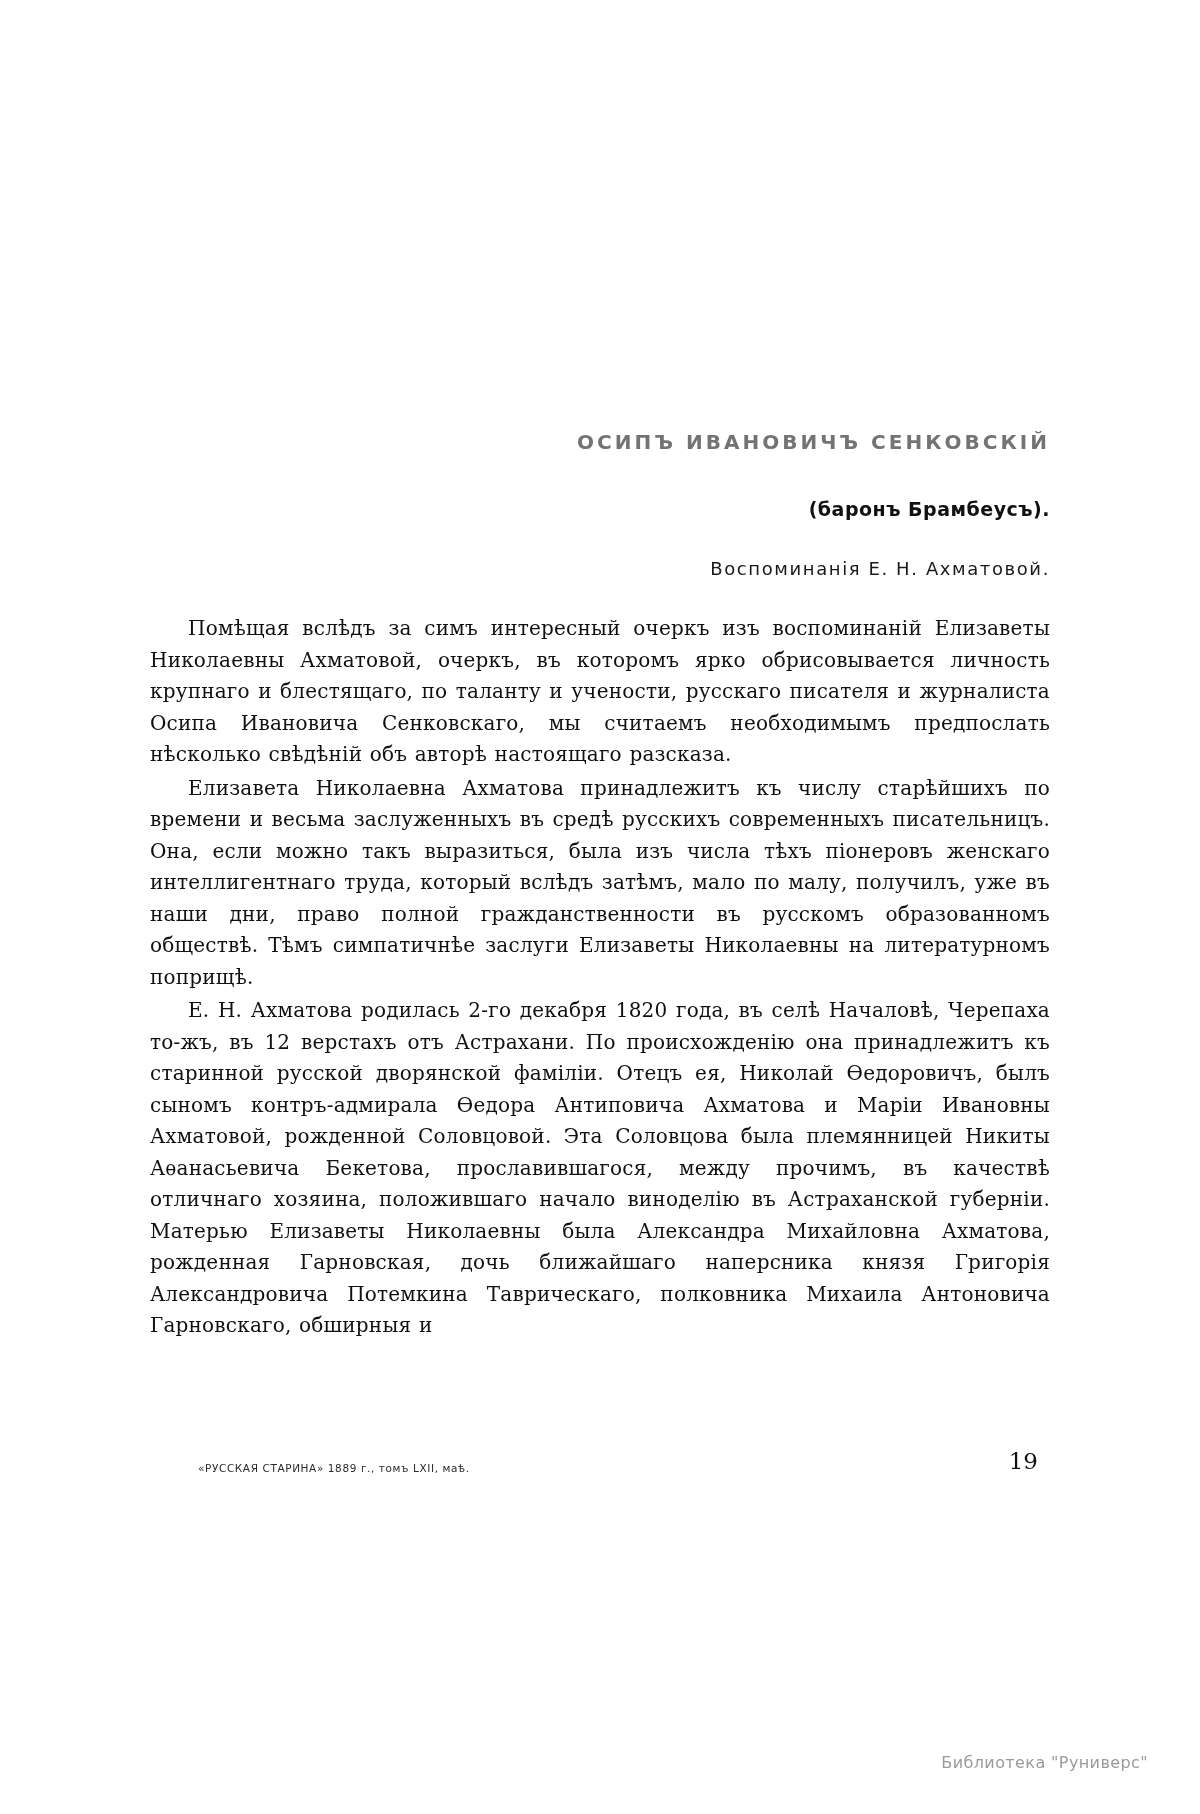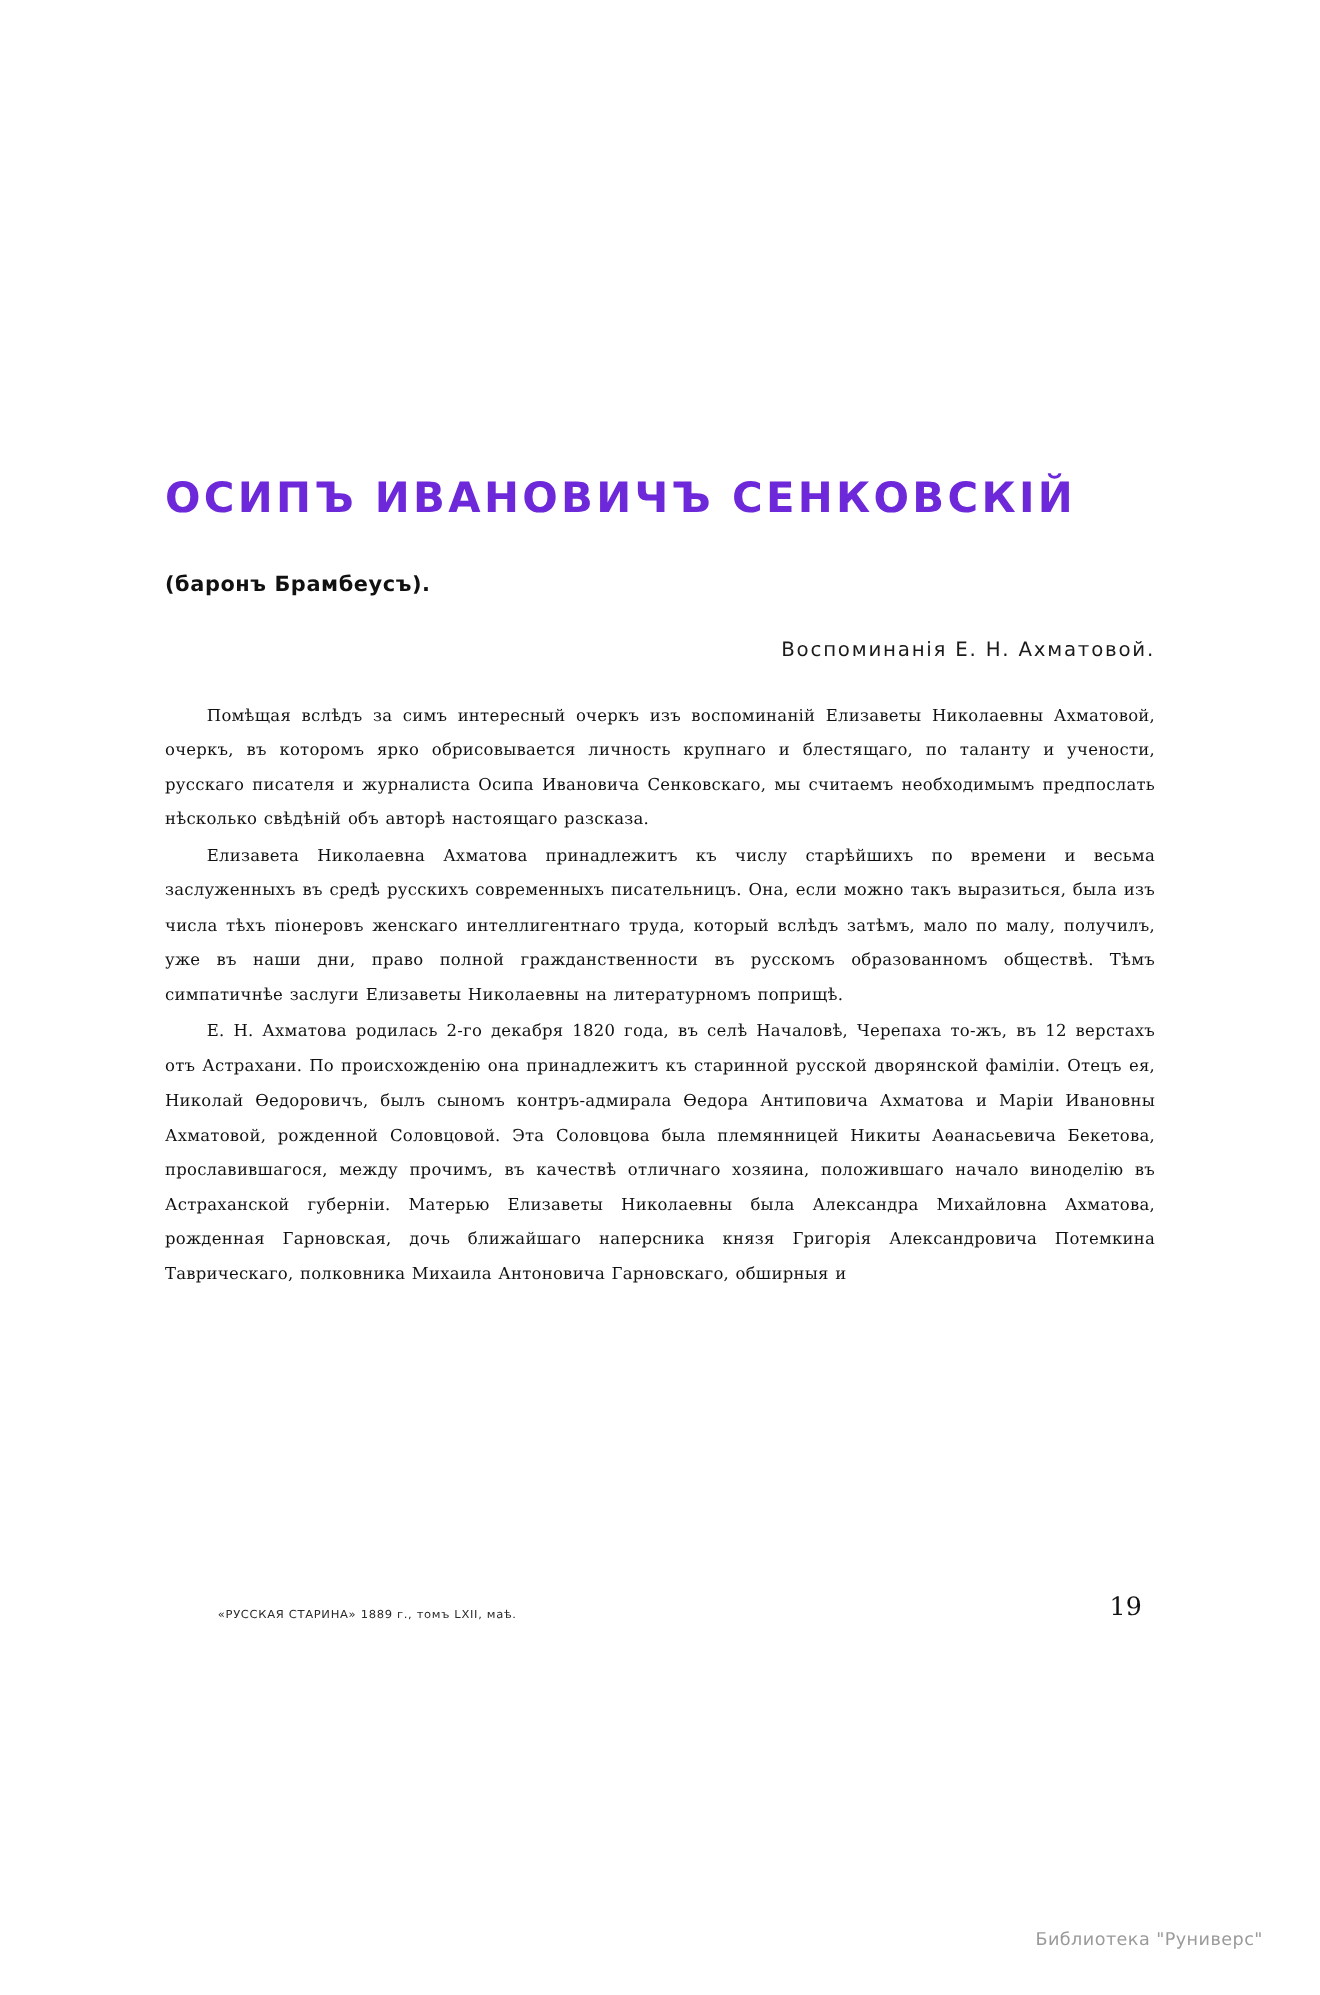--- a/index.html
+++ b/index.html
@@ -26,29 +26,29 @@
   .scan {
     position: absolute;
     left: 150px;
     top: 430px;
     width: 900px;
   }
   h1.doc-title {
     margin: 0;
     font-family: "DejaVu Sans", sans-serif;
     font-weight: 700;
-    font-size: 38px;
+    font-size: 20px;
     letter-spacing: 3px;
-    text-align: left;
-    color: #6d28d9;
+    text-align: right;
+    color: #737373;
     line-height: 1.2;
   }
   .subtitle {
     margin-top: 44px;
-    text-align: left;
+    text-align: right;
     font-family: "DejaVu Sans", sans-serif;
     font-weight: 700;
     font-size: 19px;
     letter-spacing: 0.5px;
     color: #111111;
   }
   .byline {
     margin-top: 38px;
     text-align: right;
     font-family: "DejaVu Sans", sans-serif;
@@ -58,21 +58,21 @@
     color: #1a1a1a;
   }
   .body-text {
     margin-top: 34px;
   }
   .body-text p {
     margin: 0 0 2px 0;
     text-align: justify;
     text-justify: inter-word;
     font-family: "DejaVu Serif", serif;
-    font-size: 15px;
+    font-size: 20px;
     line-height: 31.5px;
     letter-spacing: 0.2px;
     text-indent: 38px;
     color: #101010;
     word-spacing: 1px;
   }
   .footer-line {
     position: absolute;
     left: 150px;
     right: 150px;

